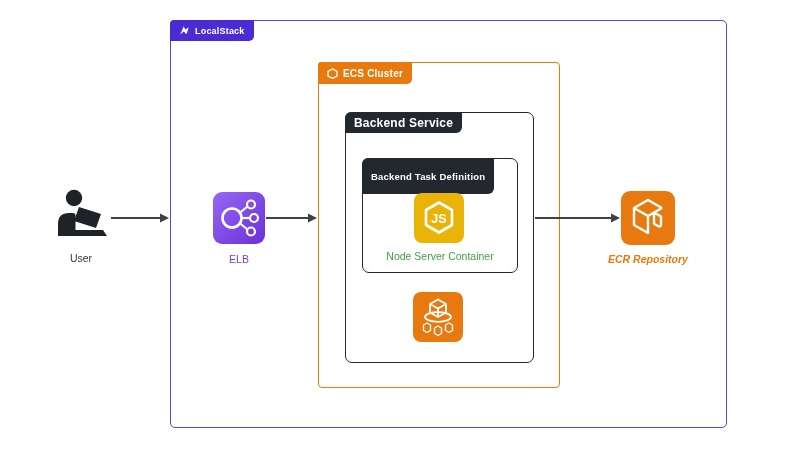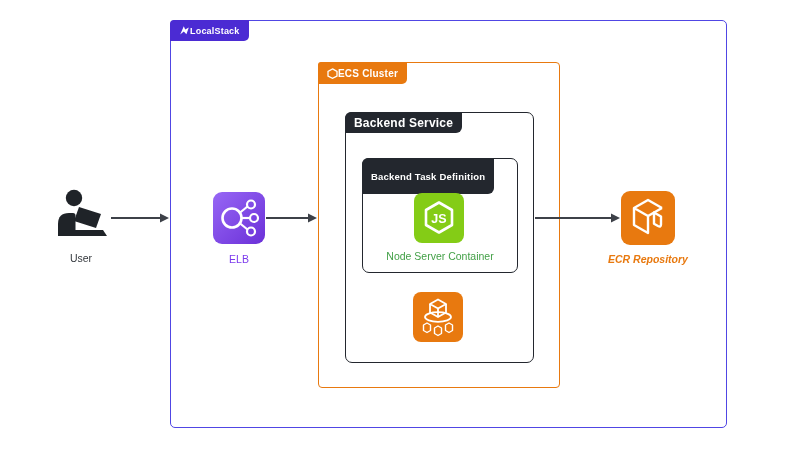--- a/index.html
+++ b/index.html
@@ -8,31 +8,31 @@
     font-family:"Liberation Sans",sans-serif;overflow:hidden;
   }
   
   .box{position:absolute;background:transparent;box-sizing:border-box;}
   .localstack-box{left:170px;top:20px;width:557px;height:408px;border:1.6px solid #5046e4;border-radius:5px;}
   .ecs-box{left:318px;top:62px;width:242px;height:326px;border:1.6px solid #e8790f;border-radius:4px;}
   .bs-box{left:345px;top:112px;width:189px;height:251px;border:1.6px solid #23272e;border-radius:7px;}
   .btd-box{left:362px;top:158px;width:156px;height:115px;border:1.6px solid #23272e;border-radius:7px;}
   
   .badge{
-    position:absolute;display:flex;align-items:center;color:#ffffff;
+    position:absolute;display:flex;align-items:center;gap:5px;color:#ffffff;
     font-weight:600;padding:0 9px;box-sizing:border-box;white-space:nowrap;letter-spacing:.2px;
   }
   .localstack-badge{left:170px;top:20px;height:21px;background:#4b2bd3;font-size:9px;border-radius:4px 0 5px 0;}
   .ecs-badge{left:318px;top:62px;height:22px;background:#e8790f;font-size:10px;border-radius:3px 0 5px 0;}
   .bs-badge{left:345px;top:112px;height:21px;background:#23272e;font-size:12px;border-radius:6px 0 6px 0;}
   .btd-badge{left:362px;top:158px;height:36px;background:#23272e;font-size:9.5px;border-radius:6px 0 6px 0;}
   
   .icon-sq{position:absolute;display:flex;align-items:center;justify-content:center;}
   .elb-icon{left:213px;top:192px;width:52px;height:52px;border-radius:9px;background:linear-gradient(135deg,#9767f5 0%,#6b30d8 100%);}
-  .nodejs-icon{left:414px;top:193px;width:50px;height:50px;border-radius:8px;background:#84cc16;}
+  .nodejs-icon{left:414px;top:193px;width:50px;height:50px;border-radius:8px;background:#eab308;}
   .ecs-service-icon{left:413px;top:292px;width:50px;height:50px;border-radius:8px;background:#e8790f;}
   .ecr-icon{left:621px;top:191px;width:54px;height:54px;border-radius:9px;background:#e8790f;}
   .user-icon{left:55px;top:188px;width:52px;height:52px;}
   
   .node-label{position:absolute;text-align:center;font-size:10.5px;line-height:12px;}
   .user-label{left:41px;top:252px;width:80px;color:#33373c;}
   .elb-label{left:213px;top:253px;width:52px;color:#7c3aed;font-weight:400;}
   .node-ctr-label{left:362px;top:250px;width:156px;color:#43a047;}
   .ecr-label{left:603px;top:253px;width:90px;color:#e8790f;font-weight:600;font-style:italic;}
   

